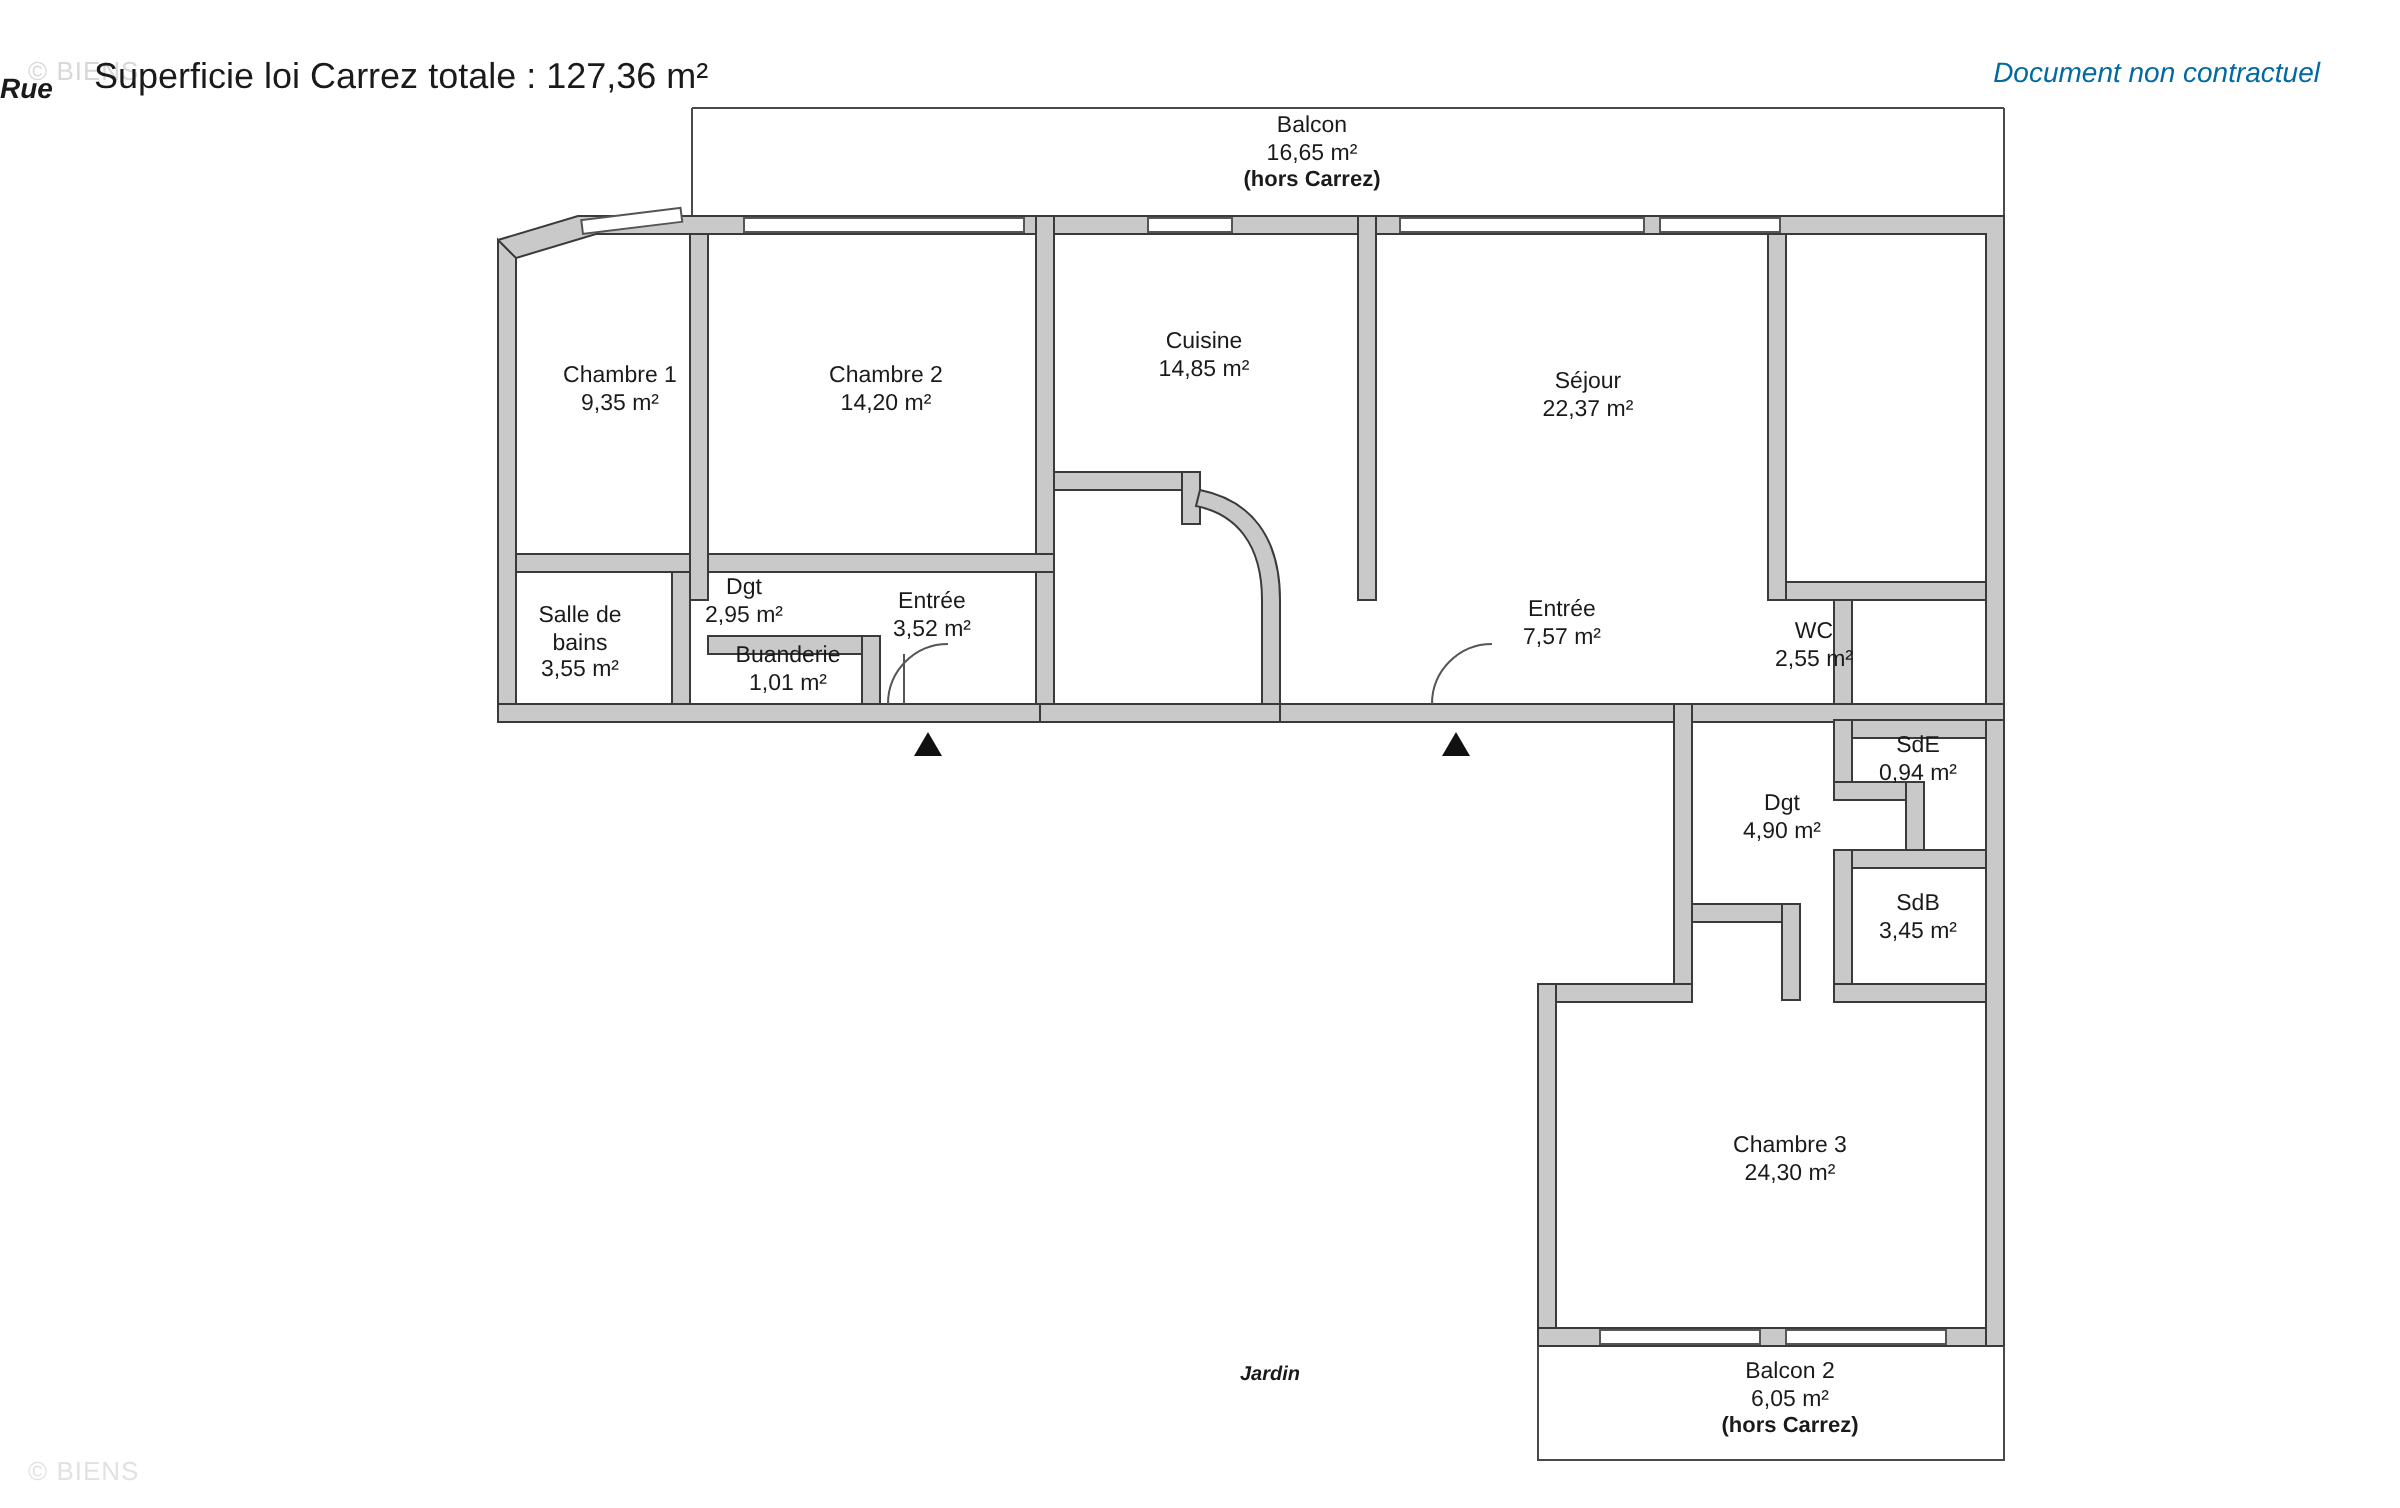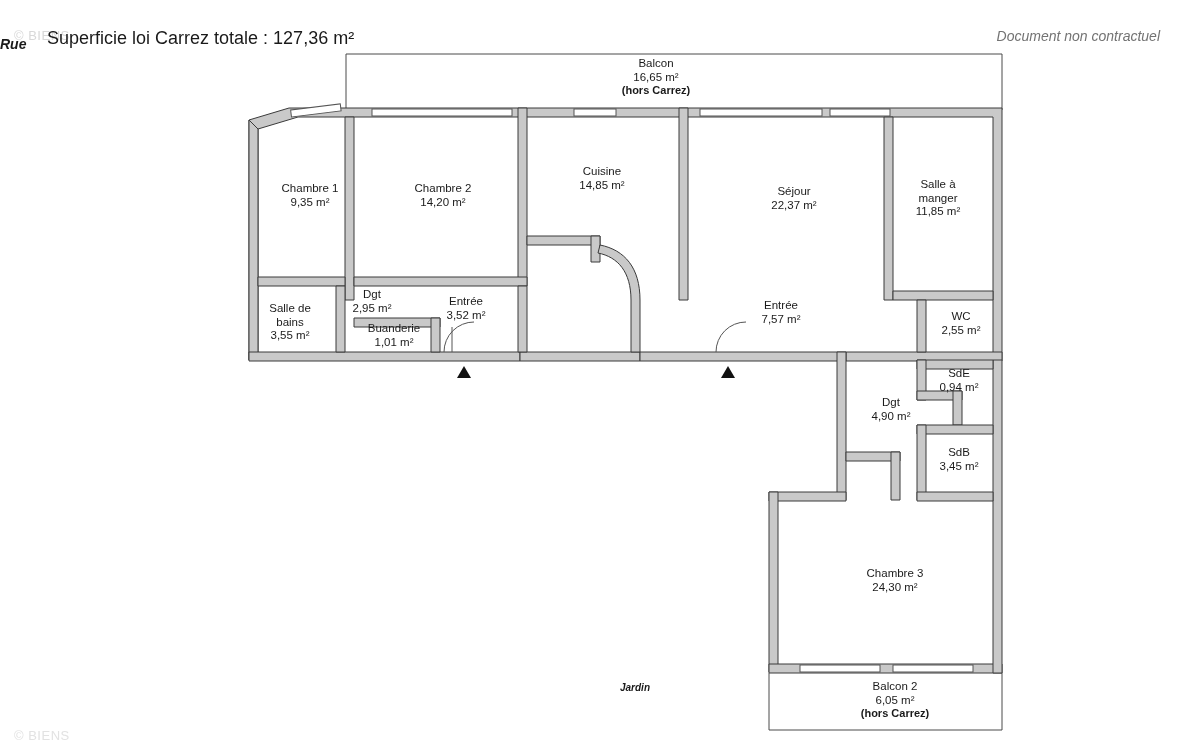--- a/index.html
+++ b/index.html
@@ -8,21 +8,21 @@
     background:#ffffff;
     font-family:"Liberation Sans", sans-serif;
     color:#1a1a1a;
     overflow:hidden;
     position:relative;
   }
   .wrap{position:relative;width:1200px;height:754px;}
   .abs{position:absolute;}
 
   .hdr-left{left:47px;top:28px;font-size:18px;color:#1a1a1a;white-space:nowrap;}
-  .hdr-right{right:40px;top:28px;font-size:14px;font-style:italic;color:#737373;white-space:nowrap;}
+  .hdr-right{right:40px;top:28px;font-size:14px;font-style:italic;color:#0369a1;white-space:nowrap;}
   .watermark{left:14px;top:28px;font-size:13px;color:#d8d8d8;letter-spacing:.5px;}
   .watermark2{left:14px;top:728px;font-size:13px;color:#e2e2e2;letter-spacing:.5px;}
 
   .rue{left:0;top:36px;width:1200px;text-align:left;font-size:14px;font-style:italic;font-weight:bold;}
   .jardin{left:620px;top:682px;font-size:10px;font-style:italic;font-weight:bold;}
 
   
   .lbl{font-size:11.5px;line-height:13.5px;text-align:center;color:#1a1a1a;white-space:nowrap;}
   .lbl .l1{display:block;}
   .lbl .l2{display:block;}
@@ -161,25 +161,20 @@
   <div class="abs lbl" style="left:552px;top:165px;width:100px;">
     <span class="l1">Cuisine</span>
     <span class="l2">14,85 m²</span>
   </div>
 
   <div class="abs lbl" style="left:744px;top:185px;width:100px;">
     <span class="l1">Séjour</span>
     <span class="l2">22,37 m²</span>
   </div>
 
-  <div class="abs lbl" style="left:888px;top:178px;width:100px;">
-    <span class="l1">Salle à</span>
-    <span class="l2">manger</span>
-    <span class="l3">11,85 m²</span>
-  </div>
 
   <div class="abs lbl" style="left:240px;top:302px;width:100px;">
     <span class="l1">Salle de</span>
     <span class="l2">bains</span>
     <span class="l3">3,55 m²</span>
   </div>
 
   <div class="abs lbl" style="left:327px;top:288px;width:90px;">
     <span class="l1">Dgt</span>
     <span class="l2">2,95 m²</span>
@@ -193,21 +188,21 @@
   <div class="abs lbl" style="left:421px;top:295px;width:90px;">
     <span class="l1">Entrée</span>
     <span class="l2">3,52 m²</span>
   </div>
 
   <div class="abs lbl" style="left:736px;top:299px;width:90px;">
     <span class="l1">Entrée</span>
     <span class="l2">7,57 m²</span>
   </div>
 
-  <div class="abs lbl" style="left:921px;top:310px;width:80px;">
+  <div class="abs lbl" style="left:867px;top:310px;width:80px;">
     <span class="l1">WC</span>
     <span class="l2">2,55 m²</span>
   </div>
 
   <div class="abs lbl" style="left:920px;top:367px;width:78px;">
     <span class="l1">SdE</span>
     <span class="l2">0,94 m²</span>
   </div>
 
   <div class="abs lbl" style="left:848px;top:396px;width:86px;">

